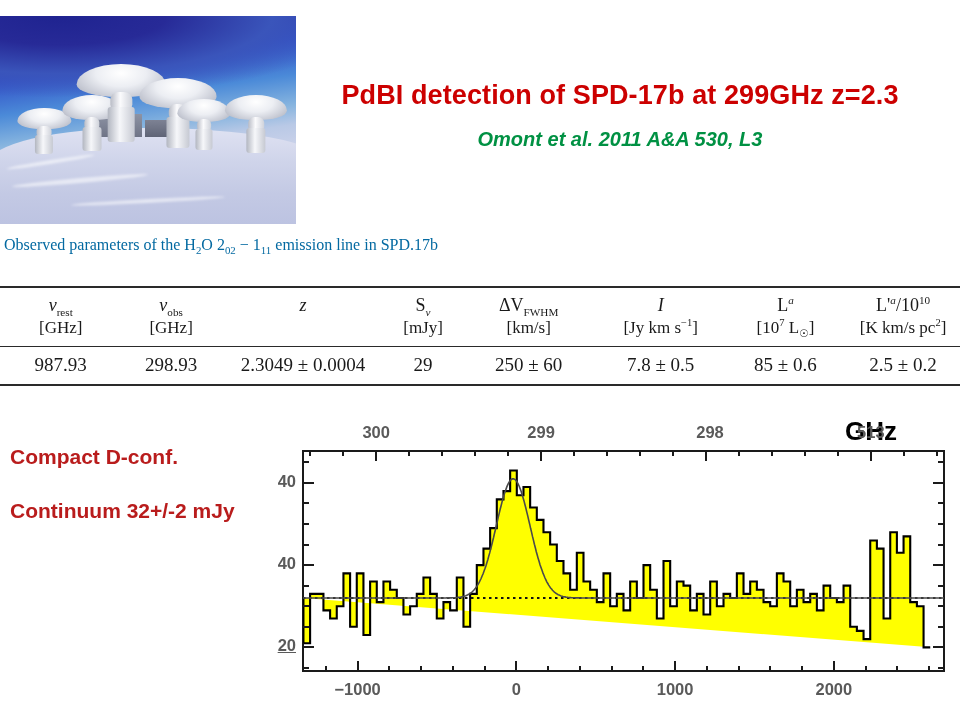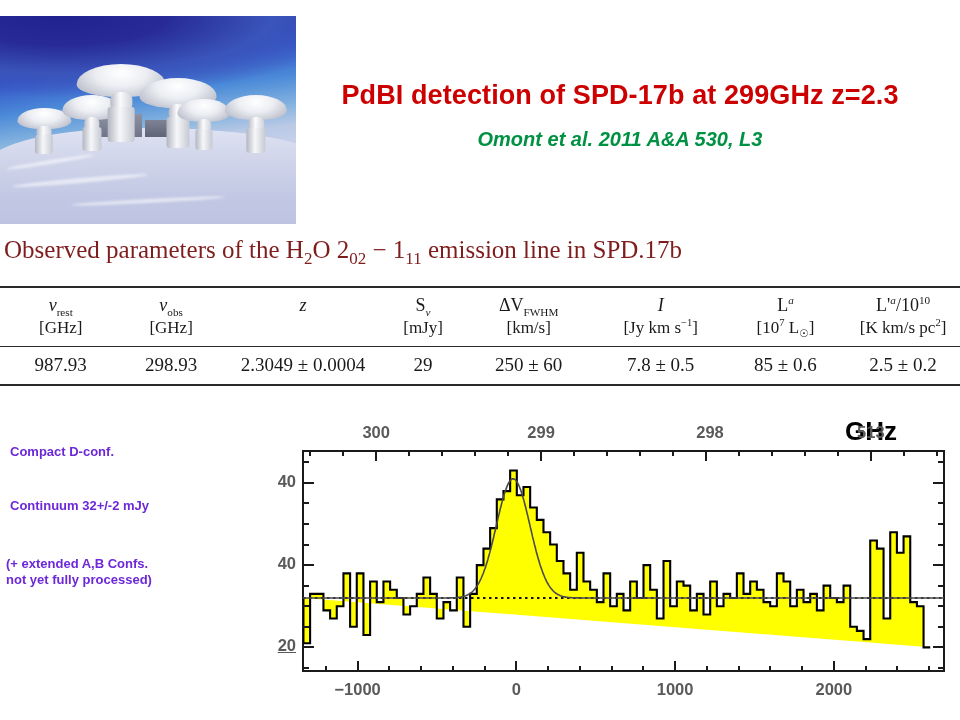--- a/index.html
+++ b/index.html
@@ -26,37 +26,37 @@
   .dish .base{position:absolute;left:50%;transform:translateX(-50%);
     background:linear-gradient(90deg,#b2b6c0,#f6f7fa 45%,#c6c9d2 100%);border-radius:3px;}
   .bldg{position:absolute;background:linear-gradient(180deg,#8d93a4,#6f7486);}
   
   #title{position:absolute;left:284px;top:80px;width:672px;text-align:center;
     color:#cc0000;font-weight:bold;font-size:27px;letter-spacing:.1px;}
   #subtitle{position:absolute;left:284px;top:128px;width:672px;text-align:center;
     color:#009143;font-weight:bold;font-style:italic;font-size:20px;}
   
   #caption{position:absolute;left:4px;top:236px;font-family:"Liberation Serif",serif;
-    font-size:25px;color:#7f1d1d;white-space:nowrap;}
+    font-size:16px;color:#0369a1;white-space:nowrap;}
   #caption sub{font-size:.68em;}
   
   #tbl{position:absolute;left:0px;top:286px;width:960px;font-family:"Liberation Serif",serif;color:#1a1a1a;}
   #tbl table{border-collapse:collapse;width:100%;}
   #tbl td{text-align:center;vertical-align:top;padding-left:13px;}
   .rule{height:2px;background:#2a2a2a;width:100%;}
   .rule.thin{height:1px;}
   .hdr td{font-size:18px;padding:6px 2px 7px;line-height:1.28;}
   .hdr .u{display:block;font-size:17px;}
   .dat td{font-size:19px;padding:7px 2px 8px;}
   sub,sup{line-height:0;}
   .hdr sub{font-size:.62em;}
   .hdr sup{font-size:.62em;}
   .it{font-style:italic;}
   
-  .note{position:absolute;color:#6d28d9;font-weight:bold;font-size:13px;line-height:1.25;}
+  .note{position:absolute;color:#b91c1c;font-weight:bold;font-size:21px;line-height:1.25;}
   #note1{left:10px;top:444px;}
   #note2{left:10px;top:498px;}
   #note3{left:6px;top:556px;}
   
   #spec{position:absolute;left:302px;top:450px;width:643px;height:222px;}
   #spec .frame{position:absolute;inset:0;border:2px solid #1a1a1a;box-sizing:border-box;background:#fff;}
   #spec svg{position:absolute;inset:0;}
   .tick{position:absolute;background:#1a1a1a;}
   .axlabel{position:absolute;color:#5a5a5a;font-family:"Liberation Sans",sans-serif;
     font-size:16.5px;font-weight:bold;}
@@ -152,22 +152,21 @@
       <td style="width:13%">2.5 ± 0.2</td>
     </tr>
   </tbody>
     </table>
   <div class="rule"></div>
 </div>
 
 <div class="note" id="note1">Compact D-conf.</div>
 <div class="note" id="note2">Continuum 32+/-2 mJy</div>
 <div class="note" id="note3">
-  <span>(+ extended A,B Confs.</span><br>
-  <span>not yet fully processed)</span>
+  <br>
 </div>
 
 <div id="ghz">GHz</div>
 
 <div id="spec">
   <div class="frame"></div>
   <svg id="spec-svg" viewBox="0 0 643 222" preserveAspectRatio="none">
       <defs>
         <clipPath id="cp">
           <rect x="1" y="1" width="641" height="220"></rect>

